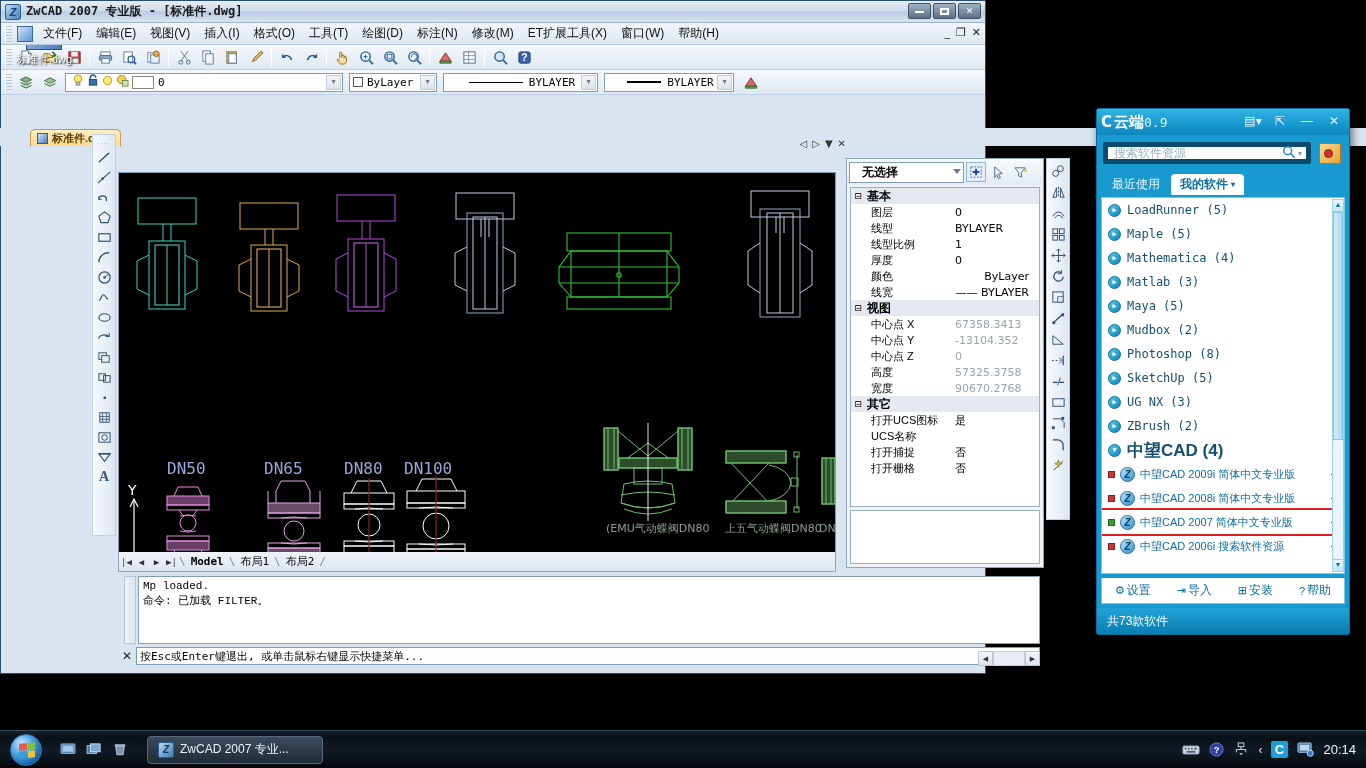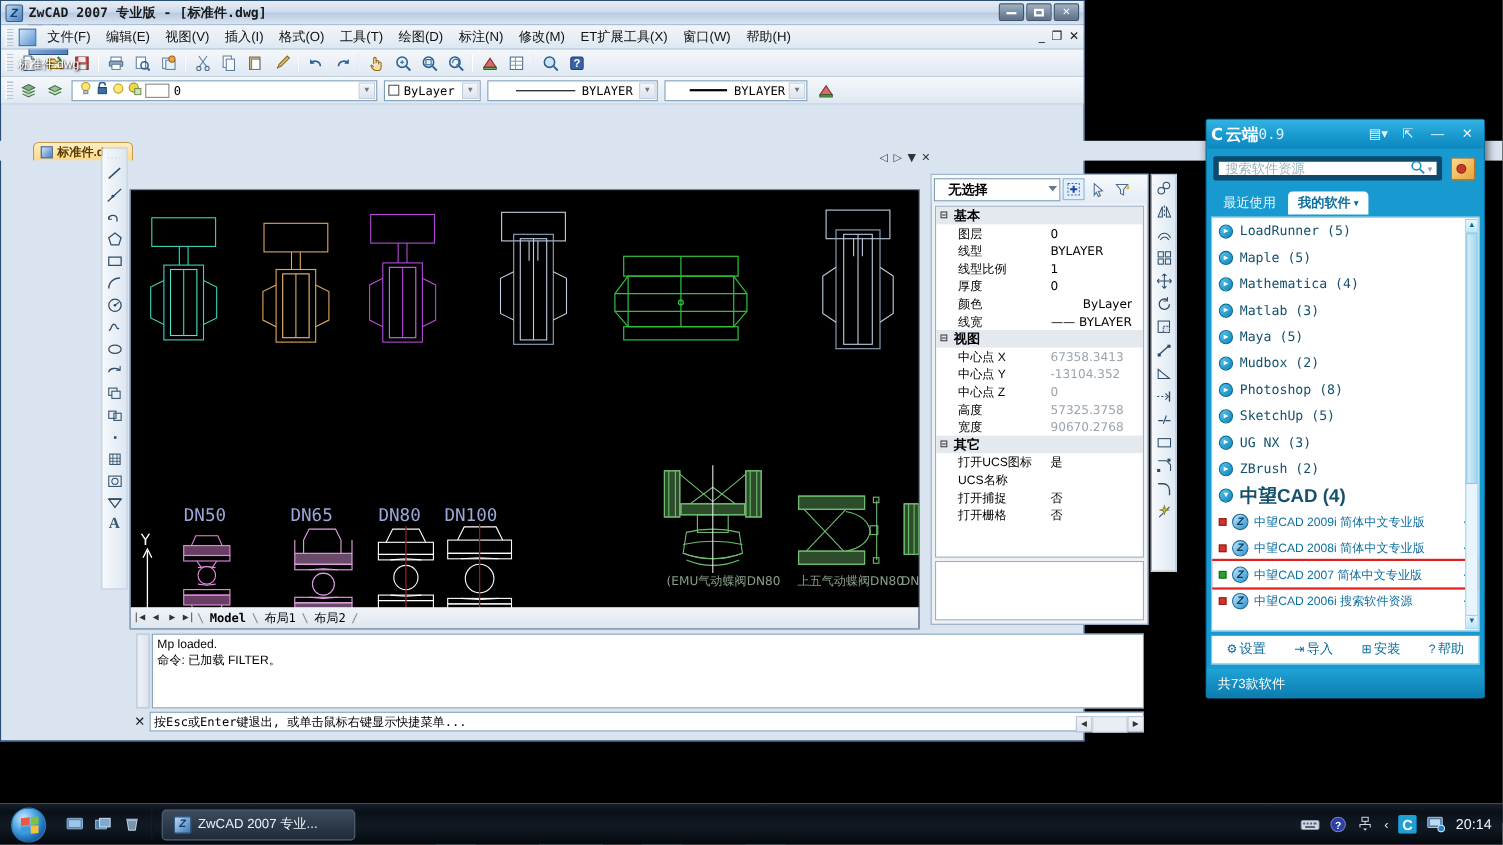--- a/index.html
+++ b/index.html
@@ -206,21 +206,21 @@
   .prow .pv.grey { color: #9aa4ae; }
   .prow .pv.right { text-align: right; padding-right: 10px; }
 
   #props-bottom { position: absolute; left: 3px; right: 3px; bottom: 3px; height: 54px;
     background: #fff; border: 1px solid #9ab0c6; }
 
   
   #cmd-area { position: absolute; left: 118px; top: 576px; width: 922px; height: 92px; }
   #cmd-hist { position: absolute; left: 20px; top: 0; right: 0; height: 68px;
      background: #fff; border: 1px solid #7f9db9; padding: 2px 4px;
-     font-family: Liberation Sans, sans-serif; font-size: 11px; color: #000; line-height: 15px; }
+     font-family: Liberation Mono, monospace; font-size: 11px; color: #000; line-height: 15px; }
   #cmd-scroll-left { position: absolute; left: 6px; top: 0; width: 12px; height: 68px;
      background: linear-gradient(to right,#eef2f7,#dce4ee); border: 1px solid #b7c4d3; }
   #cmd-prompt-row { position: absolute; left: 0; top: 70px; right: 0; height: 20px; display: flex; align-items: center; }
   #cmd-close { width: 18px; text-align: center; font-size: 12px; color: #222; font-family:"DejaVu Sans",sans-serif; }
   #cmd-prompt {
     flex: 1; height: 18px; background: #fff; border: 1px solid #7f9db9;
     font-family: "DejaVu Sans Mono", monospace; font-size: 11px; padding: 1px 3px; color: #000;
     display: flex; align-items: center;
   }
   #cmd-hscroll { position: absolute; right: 0; bottom: 2px; width: 62px; height: 15px; display: flex; }

